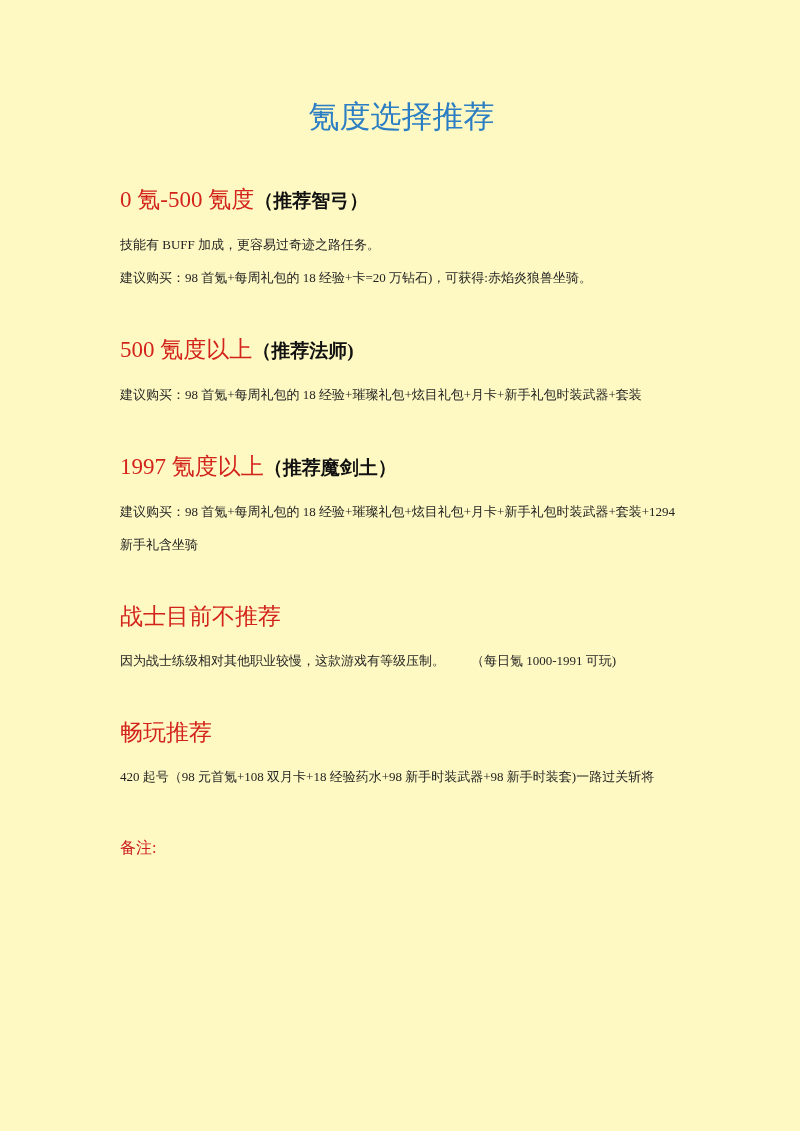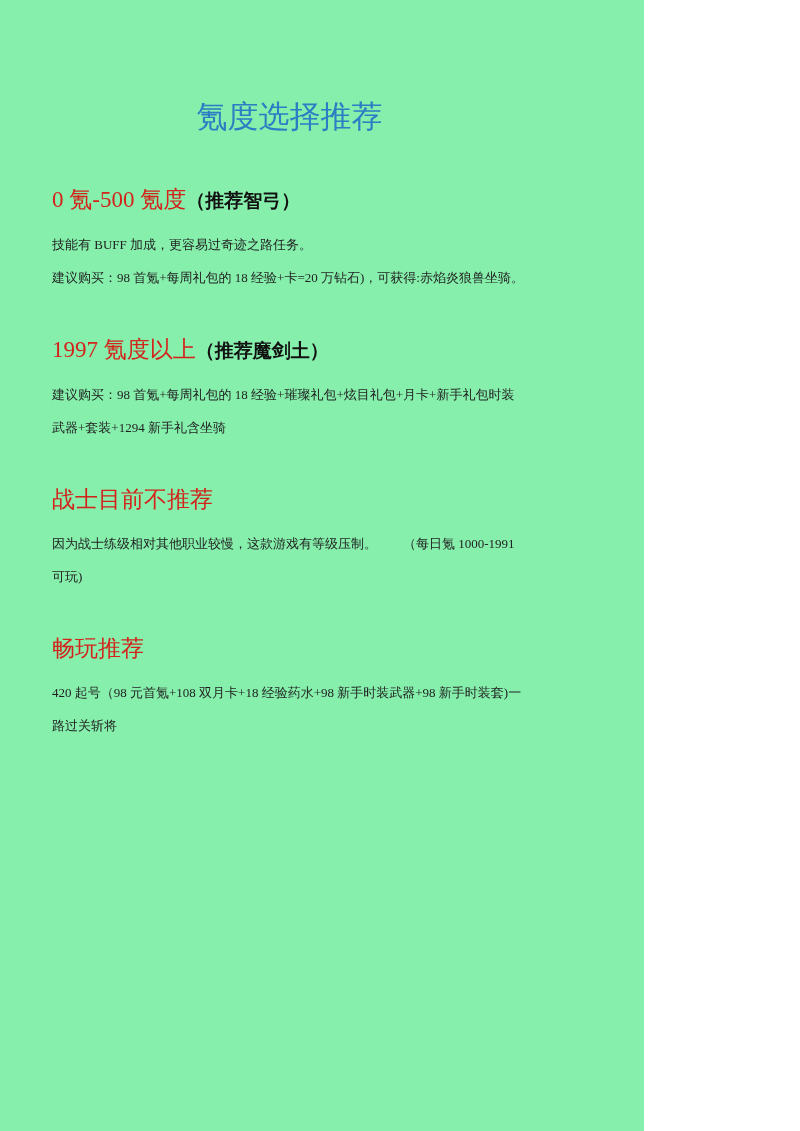--- a/index.html
+++ b/index.html
@@ -2,25 +2,25 @@
 <html style="--title: #2b7ec3; --heading: #d3241c; --heading_suffix: #111111; --body: #1f1f1f; --note: #cc2020;"><head>
 <meta charset="utf-8">
 <style>
   html, body {
     margin: 0;
     padding: 0;
     background: #ffffff;
   }
   .page {
     position: relative;
-    width: 644px;
+    width: 800px;
     height: 1131px;
     box-sizing: border-box;
-    padding: 96px 117px 0 52px;
-    background: #86efac;
+    padding: 96px 117px 0 120px;
+    background: #fef9c3;
     font-family: "Liberation Serif", "DejaVu Serif", serif;
     color: var(--body, #1f1f1f);
     overflow: hidden;
   }
   .doc-title {
     margin: 0 0 46px 0;
     text-align: center;
     font-size: 31px;
     line-height: 42px;
     font-weight: normal;
@@ -73,20 +73,28 @@
   <section class="section">
     <h2 class="section-heading">
       <span class="heading-red">0 氪-500 氪度</span><span class="heading-suffix">（推荐智弓）</span>
     </h2>
     <div class="section-body">
           <p class="body-text">技能有 BUFF 加成，更容易过奇迹之路任务。</p>
           <p class="body-text">建议购买：98 首氪+每周礼包的 18 经验+卡=20 万钻石)，可获得:赤焰炎狼兽坐骑。</p>
         </div>
   </section>
 
+  <section class="section">
+    <h2 class="section-heading">
+      <span class="heading-red">500 氪度以上</span><span class="heading-suffix">（推荐法师)</span>
+    </h2>
+    <div class="section-body">
+          <p class="body-text">建议购买：98 首氪+每周礼包的 18 经验+璀璨礼包+炫目礼包+月卡+新手礼包时装武器+套装</p>
+        </div>
+  </section>
 
   <section class="section">
     <h2 class="section-heading">
       <span class="heading-red">1997 氪度以上</span><span class="heading-suffix">（推荐魔剑土）</span>
     </h2>
     <div class="section-body">
           <p class="body-text">建议购买：98 首氪+每周礼包的 18 经验+璀璨礼包+炫目礼包+月卡+新手礼包时装武器+套装+1294 新手礼含坐骑</p>
         </div>
   </section>
 
@@ -103,14 +111,15 @@
     <h2 class="section-heading">
       <span class="heading-red">畅玩推荐</span>
     </h2>
     <div class="section-body">
           <p class="body-text">420 起号（98 元首氪+108 双月卡+18 经验药水+98 新手时装武器+98 新手时装套)一路过关斩将</p>
         </div>
   </section>
 </div>
 
   <div class="note-block">
+    <p class="note-label">备注:</p>
   </div>
 </div>
 
 </body></html>

